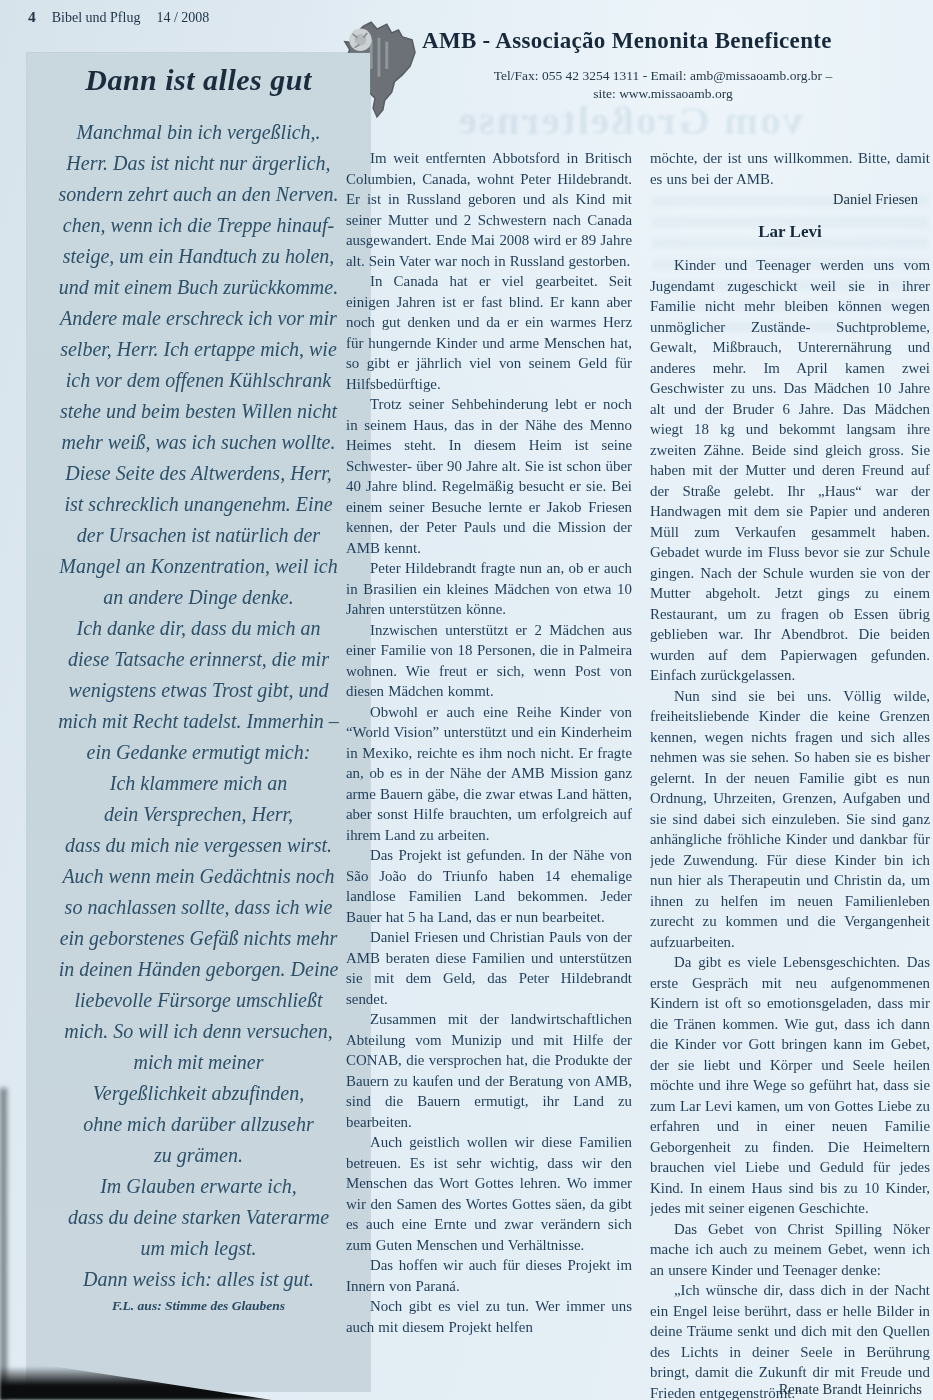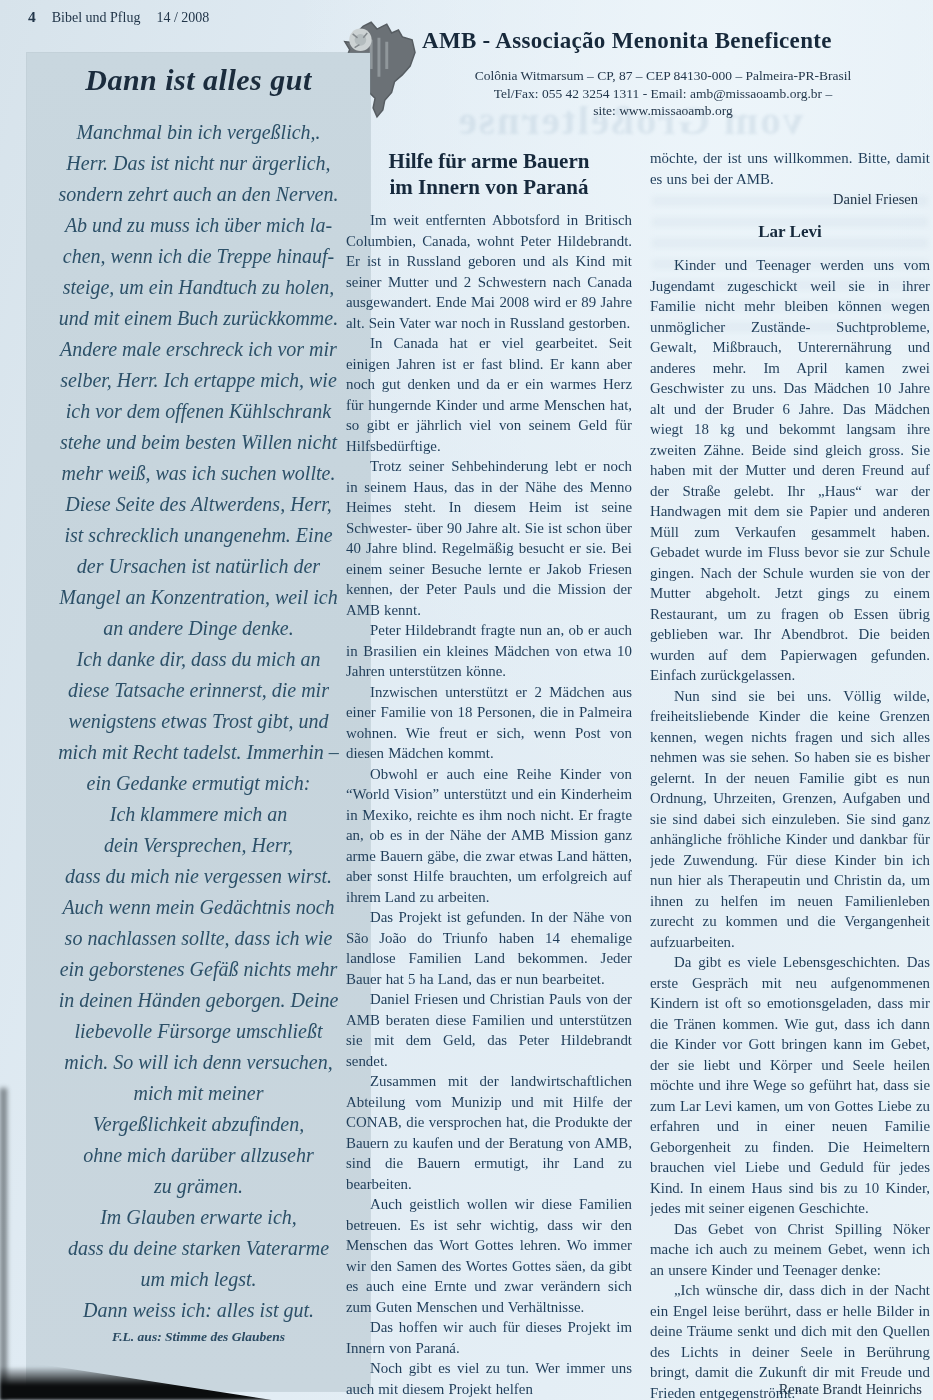--- a/index.html
+++ b/index.html
@@ -85,34 +85,32 @@
         <path d="M26 6 L34 2 L40 9 L50 4 L55 13 L62 10 L66 17 L76 20 L79 33 L74 47 L66 56 L58 63 L55 74 L48 82 L46 92 L40 99 L36 90 L38 80 L30 72 L22 64 L14 52 L9 38 L12 30 L7 22 L17 23 L20 12 Z" fill="#6b7176" stroke="#565c61" stroke-width="1.5"></path>
         <path d="M34 20 v30 M42 18 v40 M50 22 v28" stroke="#9aa1a5" stroke-width="3" fill="none" opacity=".8"></path>
         <circle cx="23" cy="20" r="11.5" fill="#ccd2d3"></circle>
         <circle cx="23" cy="20" r="6" fill="#b4bcbe"></circle>
         <path d="M15 14 l5 4 M30 13 l-4 5 M17 28 l5 -3" stroke="#83898d" stroke-width="1.5"></path>
       </svg>
     </div>
     <div class="org-right">
       <div class="org-title">AMB - Associação Menonita Beneficente</div>
       <div class="org-addr">
-        <div>Colônia Witmarsum – CP, 87 – CEP 84130-000 – Palmeira-PR-Brasil</div>
         <div><span>Tel/Fax: 055 42  3254 1311 - Email: </span><span class="link">amb@missaoamb.org.br</span><span> –</span></div>
         <div><span>site: </span><span class="link">www.missaoamb.org</span></div>
       </div>
     </div>
   </div>
 
   <aside class="poem-box">
     <h1 class="poem-title">Dann ist alles gut</h1>
     <div class="poem-lines">
         <div class="poem-line">Manchmal bin ich vergeßlich,.</div>
         <div class="poem-line">Herr. Das ist nicht nur ärgerlich,</div>
         <div class="poem-line">sondern zehrt auch an den Nerven.</div>
-        <div class="poem-line">Ab und zu muss ich über mich la-</div>
         <div class="poem-line">chen, wenn ich die Treppe hinauf-</div>
         <div class="poem-line">steige, um ein Handtuch zu holen,</div>
         <div class="poem-line">und mit einem Buch zurückkomme.</div>
         <div class="poem-line">Andere male erschreck ich vor mir</div>
         <div class="poem-line">selber, Herr. Ich ertappe mich, wie</div>
         <div class="poem-line">ich vor dem offenen Kühlschrank</div>
         <div class="poem-line">stehe und beim besten Willen nicht</div>
         <div class="poem-line">mehr weiß, was ich suchen wollte.</div>
         <div class="poem-line">Diese Seite des Altwerdens, Herr,</div>
         <div class="poem-line">ist schrecklich unangenehm. Eine</div>
@@ -139,24 +137,20 @@
         <div class="poem-line">zu grämen.</div>
         <div class="poem-line">Im Glauben erwarte ich,</div>
         <div class="poem-line">dass du deine starken Vaterarme</div>
         <div class="poem-line">um mich legst.</div>
         <div class="poem-line">Dann weiss ich: alles ist gut.</div>
       </div>
     <div class="poem-attr">F.L. aus: Stimme des Glaubens</div>
   </aside>
 
   <section class="col col-mid">
-    <h2 class="art-head">
-      <span style="display:block">Hilfe für arme Bauern</span>
-      <span style="display:block">im Innern von Paraná</span>
-    </h2>
     <div>
         <p class="body-p">Im weit entfernten Abbotsford in Britisch Columbien, Canada, wohnt Peter Hildebrandt. Er ist in Russland geboren und als Kind mit seiner Mutter und 2 Schwestern nach Canada ausgewandert. Ende Mai 2008 wird er 89 Jahre alt. Sein Vater war noch in Russland gestorben.</p>
         <p class="body-p">In Canada hat er viel gearbeitet. Seit einigen Jahren ist er fast blind. Er kann aber noch gut denken und da er ein warmes Herz für hungernde Kinder und arme Menschen hat, so gibt er jährlich viel von seinem Geld für Hilfsbedürftige.</p>
         <p class="body-p">Trotz seiner Sehbehinderung lebt er noch in seinem Haus, das in der Nähe des Menno Heimes steht. In diesem Heim ist seine Schwester- über 90 Jahre alt. Sie ist schon über 40 Jahre blind. Regelmäßig besucht er sie. Bei einem seiner Besuche lernte er Jakob Friesen kennen, der Peter Pauls und die Mission der AMB kennt.</p>
         <p class="body-p">Peter Hildebrandt fragte nun an, ob er auch in Brasilien ein kleines Mädchen von etwa 10 Jahren unterstützen könne.</p>
         <p class="body-p">Inzwischen unterstützt er 2 Mädchen aus einer Familie von 18 Personen, die in Palmeira wohnen. Wie freut er sich, wenn Post von diesen Mädchen kommt.</p>
         <p class="body-p">Obwohl er auch eine Reihe Kinder von “World Vision” unterstützt und ein Kinderheim in Mexiko, reichte es ihm noch nicht. Er fragte an, ob es in der Nähe der AMB Mission ganz arme Bauern gäbe, die zwar etwas Land hätten, aber sonst Hilfe brauchten, um erfolgreich auf ihrem Land zu arbeiten.</p>
         <p class="body-p">Das Projekt ist gefunden. In der Nähe von São João do Triunfo haben 14 ehemalige landlose Familien Land bekommen. Jeder Bauer hat 5 ha Land, das er nun bearbeitet.</p>
         <p class="body-p">Daniel Friesen und Christian Pauls von der AMB beraten diese Familien und unterstützen sie mit dem Geld, das Peter Hildebrandt sendet.</p>
         <p class="body-p">Zusammen mit der landwirtschaftlichen Abteilung vom Munizip und mit Hilfe der CONAB, die versprochen hat, die Produkte der Bauern zu kaufen und der Beratung von AMB, sind die Bauern ermutigt, ihr Land zu bearbeiten.</p>

